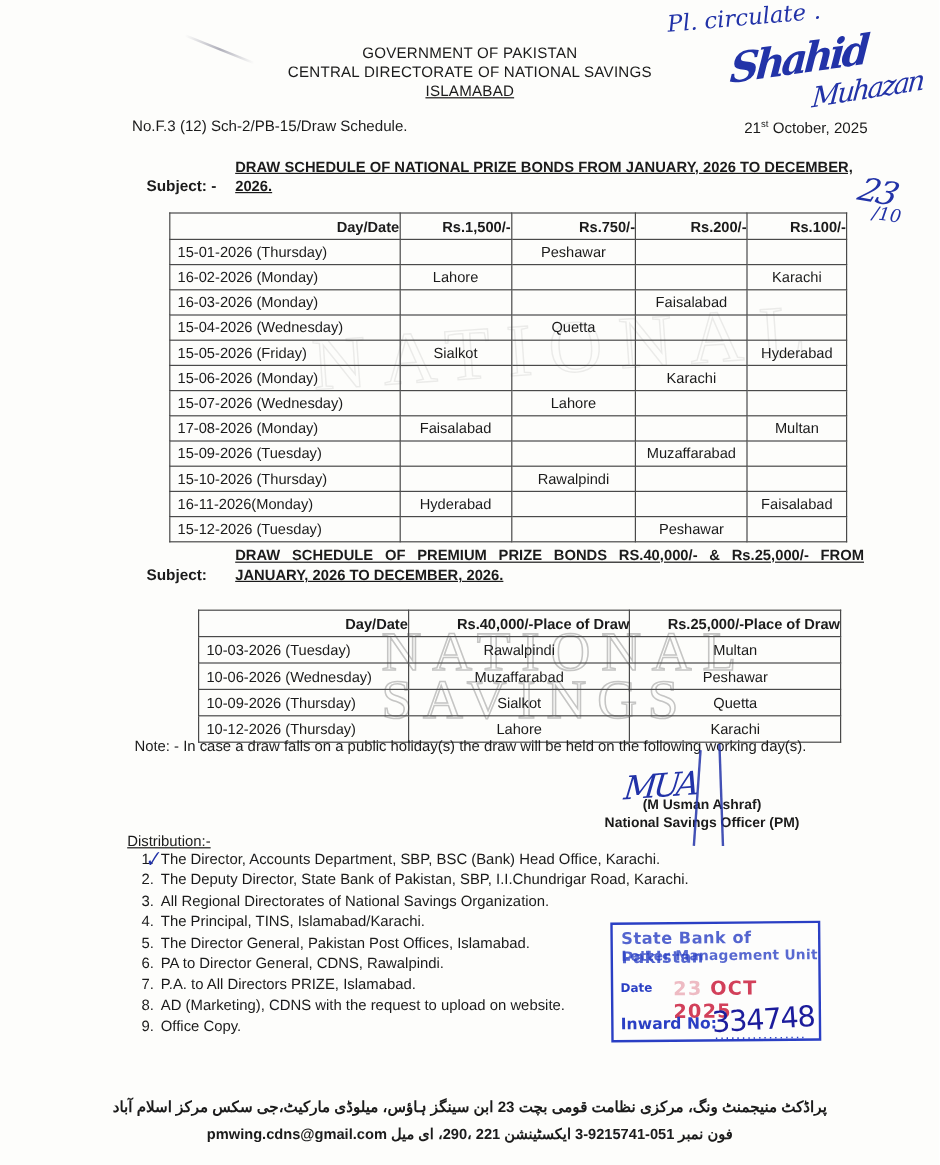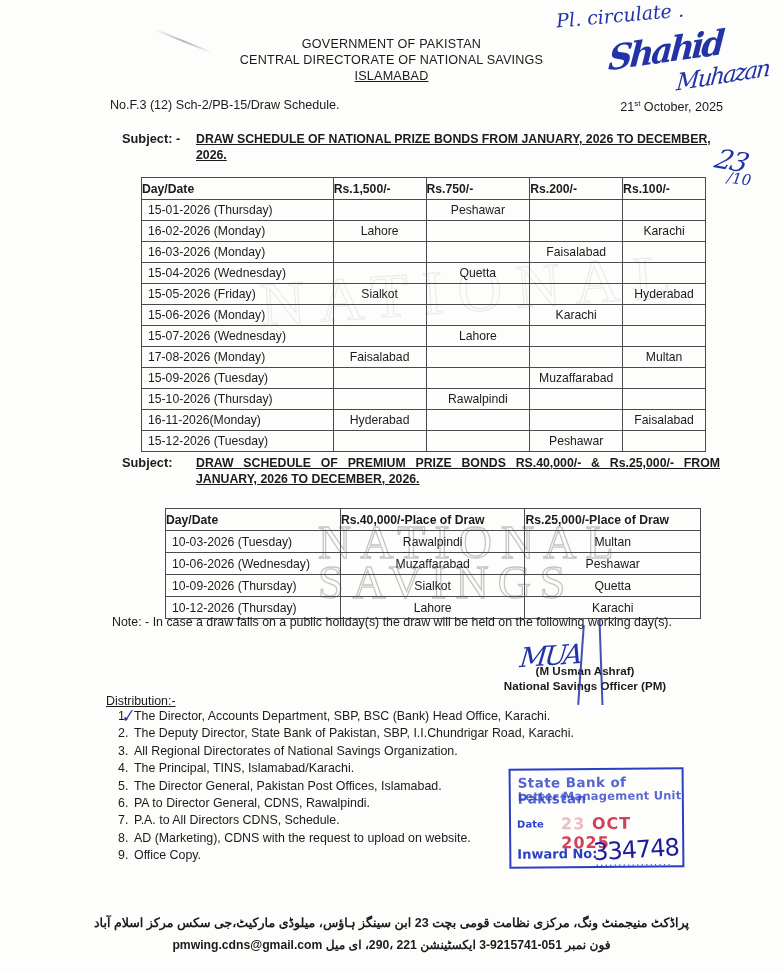--- a/index.html
+++ b/index.html
@@ -71,20 +71,21 @@
   
   .subj-row {
     position: absolute;
     display: flex;
     align-items: flex-start;
   }
   .subj-label {
     font-size: 12.8px;
     font-weight: bold;
     white-space: nowrap;
+    margin-top: 16px;
   }
   .subj-text {
     font-size: 12.3px;
     font-weight: bold;
     text-decoration: underline;
     line-height: 16px;
   }
   #subject1 { left: 122px; top: 131px; width: 620px; }
   #subject1 .subj-label { width: 74px; }
   #subject1 .subj-text { width: 538px; }
@@ -101,21 +102,21 @@
   }
   table td, table th {
     border: 1px solid #4a4a4a;
     font-size: 12.2px;
     padding: 0;
     height: 21px;
     background: transparent;
   }
   table th {
     font-weight: bold;
-    text-align: left;
+    text-align: right;
     height: 22px;
   }
   .cell-date {
     text-align: left;
     padding-left: 6px;
     white-space: nowrap;
   }
   .cell-city { text-align: center; }
 
   #tbl-national { left: 141px; top: 177px; width: 565px; }
@@ -463,21 +464,21 @@
   </div>
 
   <div class="dist-title">Distribution:-</div>
   <ul class="dist-list" id="dist-body">
       <li><span class="num">1.</span><span>The Director, Accounts Department, SBP, BSC (Bank) Head Office, Karachi.</span></li>
       <li><span class="num">2.</span><span>The Deputy Director, State Bank of Pakistan, SBP, I.I.Chundrigar Road, Karachi.</span></li>
       <li><span class="num">3.</span><span>All Regional Directorates of National Savings Organization.</span></li>
       <li><span class="num">4.</span><span>The Principal, TINS, Islamabad/Karachi.</span></li>
       <li><span class="num">5.</span><span>The Director General, Pakistan Post Offices, Islamabad.</span></li>
       <li><span class="num">6.</span><span>PA to Director General, CDNS, Rawalpindi.</span></li>
-      <li><span class="num">7.</span><span>P.A. to All Directors CDNS, Schedule.</span></li>
+      <li><span class="num">7.</span><span>P.A. to All Directors PRIZE, Islamabad.</span></li>
       <li><span class="num">8.</span><span>AD (Marketing), CDNS with the request to upload on website.</span></li>
       <li><span class="num">9.</span><span>Office Copy.</span></li>
     </ul>
 
   <div class="stamp" style="border-color: rgb(42, 63, 196); color: rgb(42, 63, 196);">
     <div class="s1">State Bank of Pakistan</div>
     <div class="s2">Letter Management Unit</div>
     <div class="s-datelabel">Date</div>
     <div class="s-date" style="color: rgb(210, 64, 90);"><span class="faded">23</span> <span>OCT 2025</span></div>
     <div class="s-inwlabel">Inward No:</div>

